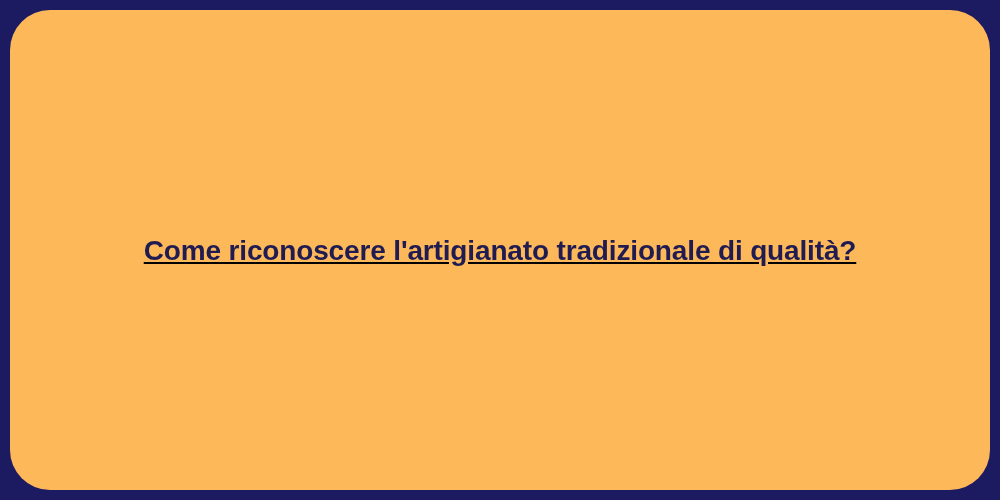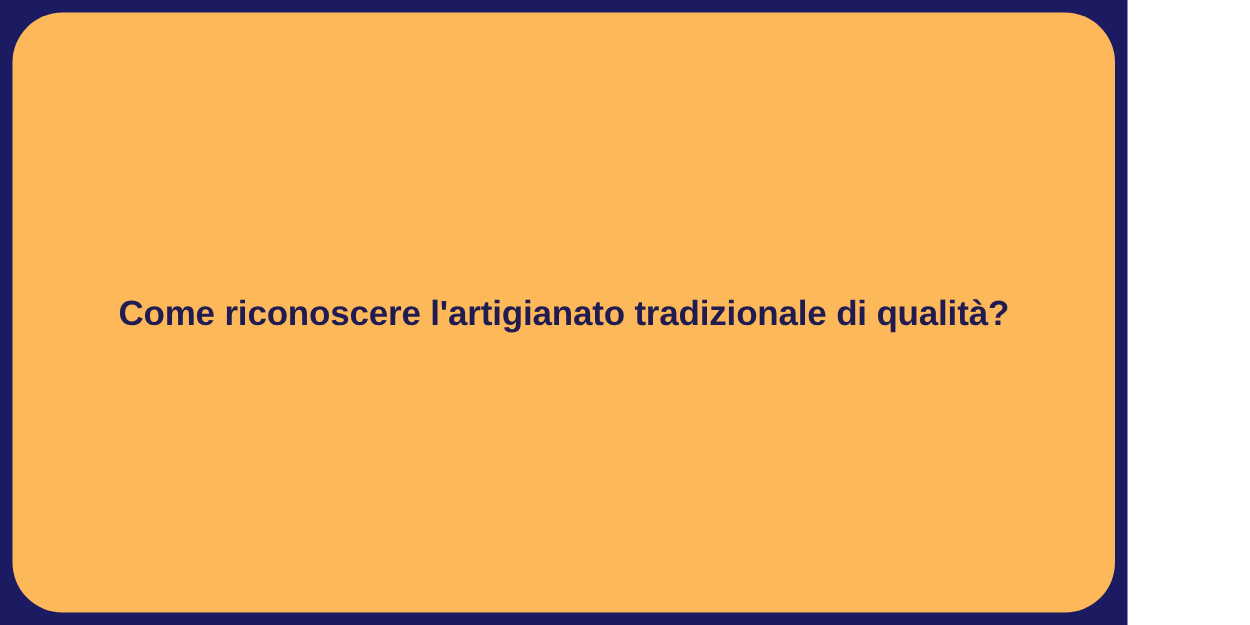--- a/index.html
+++ b/index.html
@@ -11,24 +11,25 @@
     width: 1000px;
     height: 500px;
     overflow: hidden;
     font-family: "Liberation Sans", sans-serif;
   }
 
   
   #banner-card {
     position: relative;
     box-sizing: border-box;
-    width: 902px;
+    width: 1000px;
     height: 500px;
     background: #1C1A60;
     padding: 10px;
+    text-decoration: underline;
   }
 
   
   #banner-panel {
     box-sizing: border-box;
     width: 100%;
     height: 100%;
     background: #FDB85A;
     border-radius: 40px;
     display: flex;

